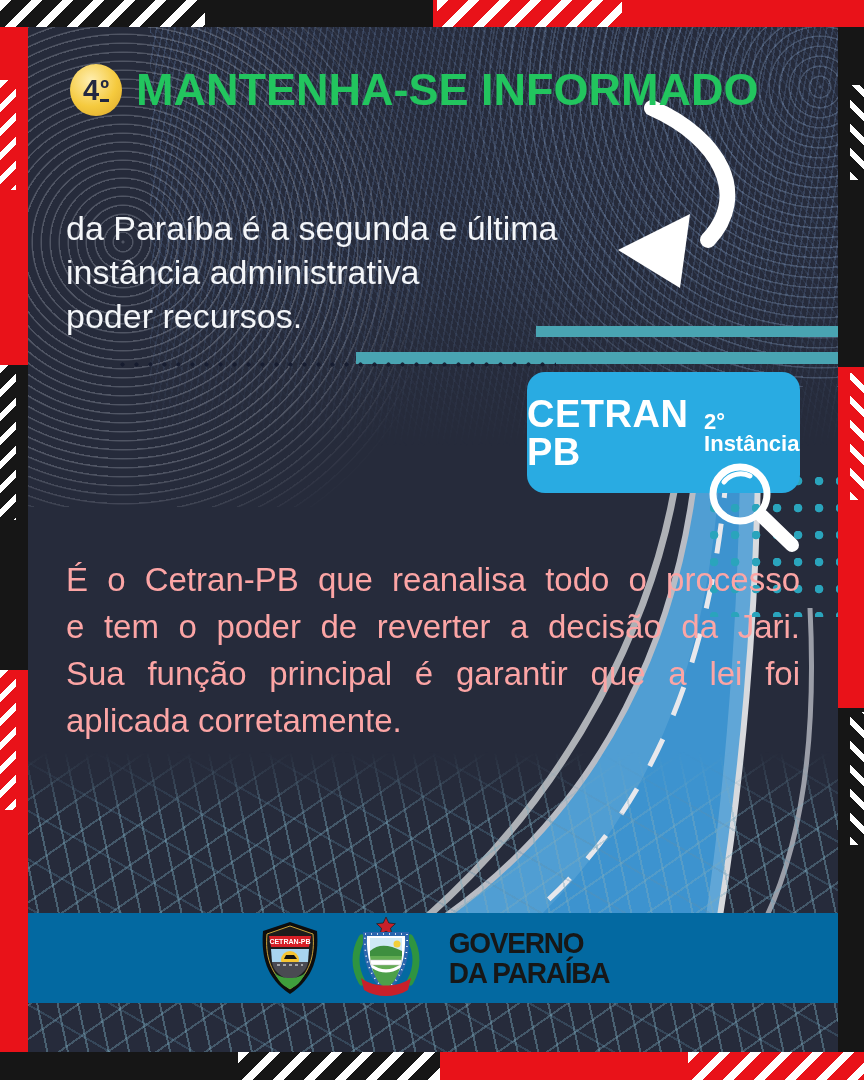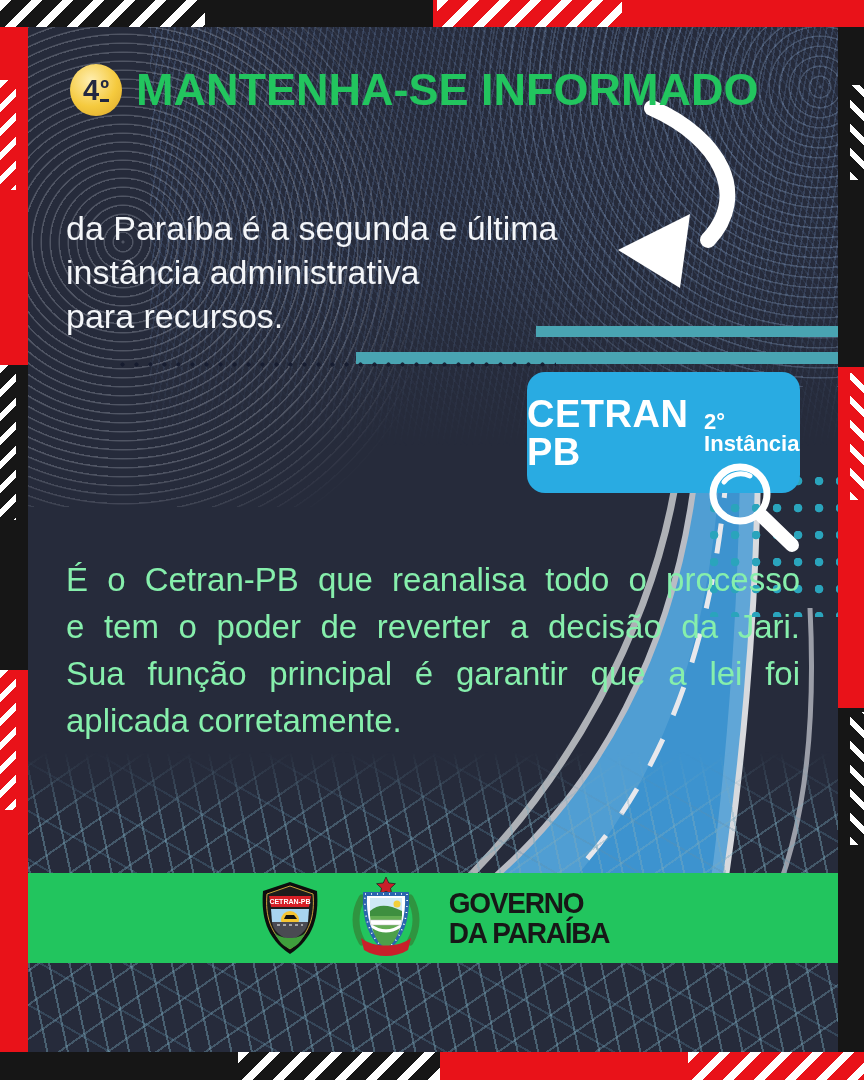--- a/index.html
+++ b/index.html
@@ -47,21 +47,21 @@
   .header{left:70px;top:64px;display:flex;align-items:center;gap:14px;z-index:6;}
   .badge{width:52px;height:52px;border-radius:50%;flex:0 0 auto;
     background:radial-gradient(circle at 40% 32%,#ffeeb0,#f5ca3e 55%,#d9a52a);
     display:flex;align-items:center;justify-content:center;
     color:#232840;font-weight:800;font-size:29px;}
   .badge .ord{border-bottom:3px solid #232840;line-height:.9;font-size:24px;margin-left:1px;}
   .title{color:#22c55e;font-weight:800;font-size:45px;letter-spacing:0;white-space:nowrap;}
 
   
   .intro{left:66px;top:206px;width:580px;z-index:6;color:#f4f6f9;font-size:34px;line-height:44px;}
-  .body-text{left:66px;top:556px;width:734px;z-index:6;color:#86efac;font-size:33px;line-height:47px;}
+  .body-text{left:66px;top:556px;width:734px;z-index:6;color:#fca5a5;font-size:33px;line-height:47px;}
   .jline{text-align:justify;text-align-last:justify;}
 
   
   .teal-bar{background:#49a4b2;z-index:5;}
   .bar1{left:536px;top:326px;width:302px;height:11px;}
   .bar2{left:356px;top:352px;width:482px;height:12px;}
   .dotted-line{left:120px;top:362px;width:436px;height:5px;z-index:5;opacity:.9;
     background-image:radial-gradient(circle at 2.5px 2.5px,#141a2e 0 1.8px,transparent 2.4px);
     background-size:14px 5px;background-repeat:repeat-x;}
   .dots-grid{left:710px;top:477px;width:129px;height:140px;z-index:4;
@@ -73,21 +73,21 @@
     z-index:6;display:flex;flex-direction:row;align-items:center;justify-content:center;color:#fff;}
   .card-title{font-size:38px;font-weight:800;letter-spacing:.5px;line-height:1;}
   .card-sub{font-size:22px;font-weight:700;line-height:1;}
 
   
   .road-svg{left:380px;top:468px;z-index:2;}
   .arrow-svg{left:580px;top:100px;z-index:5;}
   .mag-svg{left:692px;top:452px;z-index:7;}
 
   
-  .footer{left:28px;top:873px;width:810px;height:90px;background:#22c55e;z-index:6;
+  .footer{left:28px;top:913px;width:810px;height:90px;background:#0369a1;z-index:6;
     display:flex;align-items:center;justify-content:center;gap:24px;}
   .gov-text{color:#171717;font-weight:800;font-size:28px;line-height:28px;letter-spacing:-1.2px;
     transform:scaleY(1.08);transform-origin:left center;}
 </style>
 </head>
 <body>
 
 <div class="canvas">
 
   <div class="abs pat pat-rings-tl"></div>
@@ -118,21 +118,21 @@
     <div class="badge">
       <span>4</span>
         <span class="ord">º</span>
     </div>
     <div class="title">MANTENHA-SE INFORMADO</div>
   </div>
 
   <div class="abs intro">
     <div>da Paraíba é a segunda e última</div>
     <div>instância administrativa</div>
-    <div>para recursos.</div>
+    <div>poder recursos.</div>
   </div>
 
   <div class="abs teal-bar bar1"></div>
   <div class="abs teal-bar bar2"></div>
   <div class="abs dotted-line"></div>
 
   <div class="abs card">
     <div class="card-title">CETRAN PB</div>
     <div class="card-sub">2° Instância</div>
   </div>

